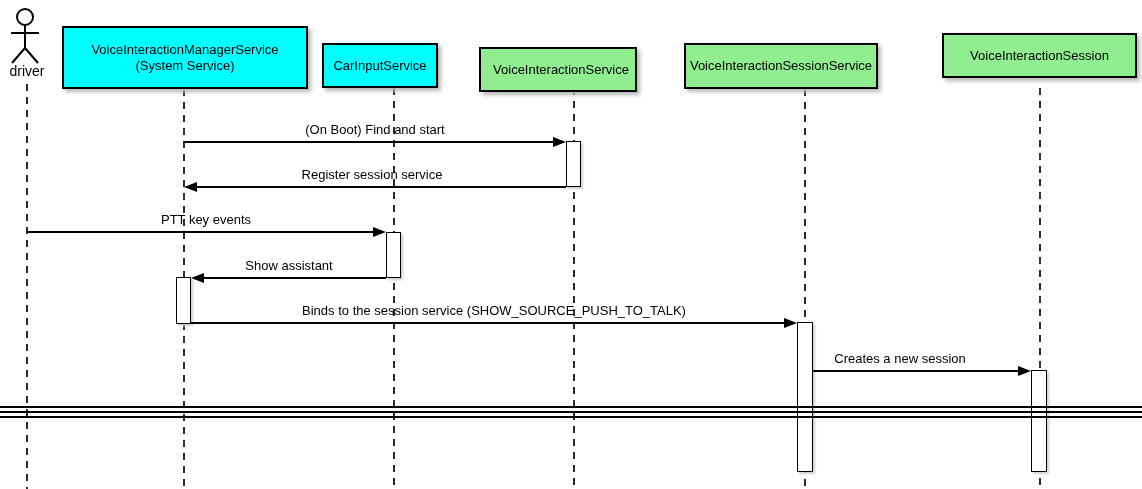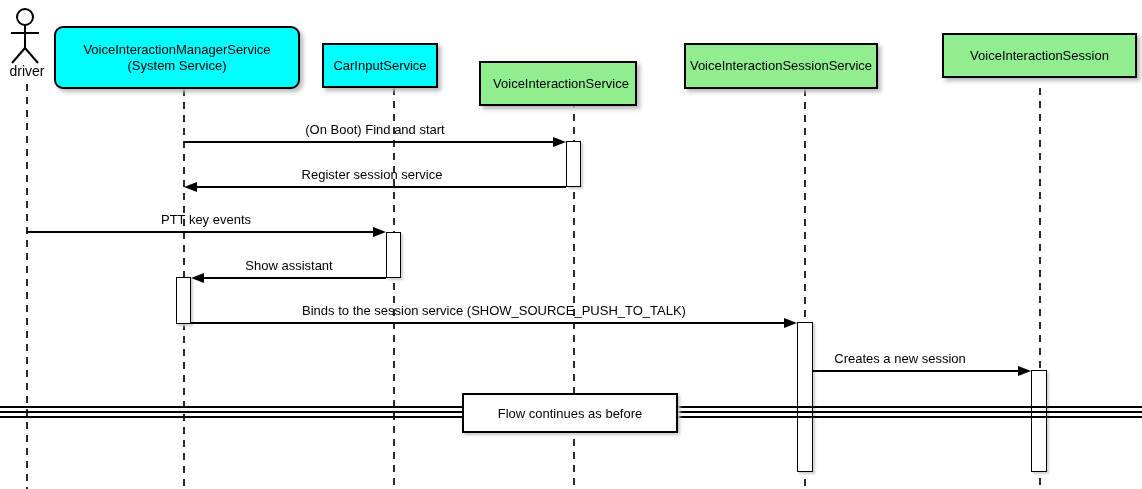--- a/index.html
+++ b/index.html
@@ -55,28 +55,28 @@
   </svg>
   <div class="actor-label" style="left:2px;top:63px;width:50px;">driver</div>
 
   <div class="lifeline" style="left:26px;top:84px;height:405px;"></div>
   <div class="lifeline" style="left:183px;top:89px;height:400px;"></div>
   <div class="lifeline" style="left:393px;top:88px;height:401px;"></div>
   <div class="lifeline" style="left:573px;top:88px;height:401px;"></div>
   <div class="lifeline" style="left:804px;top:89px;height:400px;"></div>
   <div class="lifeline" style="left:1039px;top:88px;height:401px;"></div>
 
-  <div class="participant cyan" style="left:54px;top:26px;width:246px;height:63px;border-radius:9px;">
+  <div class="participant cyan" style="left:62px;top:26px;width:246px;height:63px;">
     <span>VoiceInteractionManagerService</span>
     <span>(System Service)</span>
   </div>
   <div class="participant cyan" style="left:322px;top:43px;width:116px;height:45px;">
     <span>CarInputService</span>
   </div>
-  <div class="participant green" style="left:479px;top:61px;width:158px;height:45px;padding-left:6px;">
+  <div class="participant green" style="left:479px;top:47px;width:158px;height:45px;padding-left:6px;">
     <span>VoiceInteractionService</span>
   </div>
   <div class="participant green" style="left:684px;top:43px;width:194px;height:46px;">
     <span>VoiceInteractionSessionService</span>
   </div>
   <div class="participant green" style="left:942px;top:33px;width:195px;height:45px;">
     <span>VoiceInteractionSession</span>
   </div>
 
   <div class="activation" style="left:566px;top:141px;width:15px;height:46px;"></div>
@@ -105,17 +105,14 @@
   <div class="msg-line" style="left:191px;top:322px;width:593px;"></div>
   <div class="arrowhead right" style="left:784px;top:318px;"></div>
 
   <div class="msg-label" style="left:900px;top:351px;">Creates a new session</div>
   <div class="msg-line" style="left:813px;top:370px;width:205px;"></div>
   <div class="arrowhead right" style="left:1018px;top:366px;"></div>
 
   <div class="divider-line" style="top:406px;"></div>
   <div class="divider-line" style="top:411px;"></div>
   <div class="divider-line" style="top:416px;"></div>
-  <div class="divider-box" style="left:462px;top:393px;width:216px;height:40px;">
-    <span>Flow continues as before</span>
-  </div>
 
 </div>
 
 </body></html>

